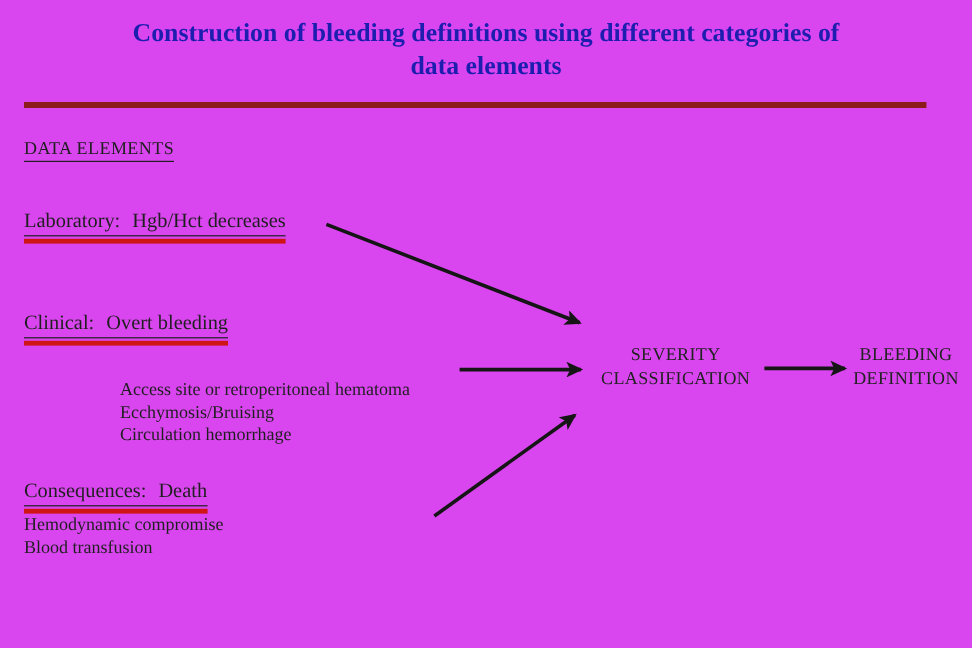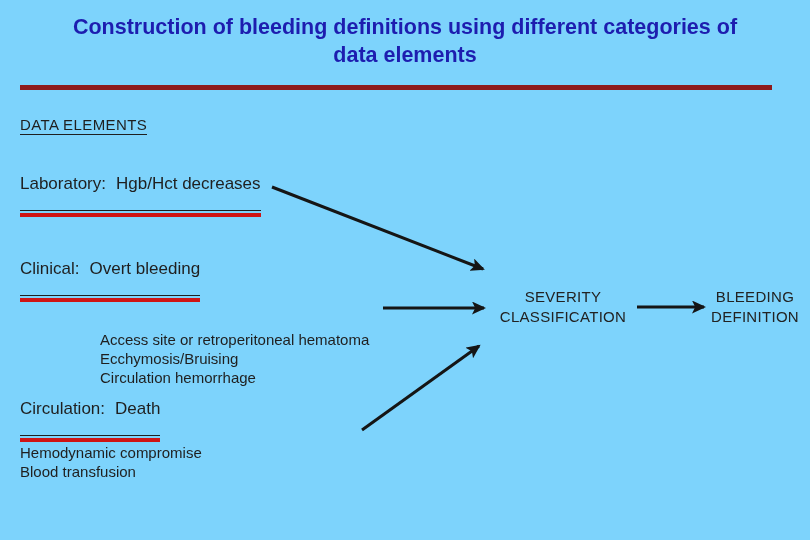--- a/index.html
+++ b/index.html
@@ -6,23 +6,23 @@
     --title-blue:#1d1daf;
     --rule-dark-red:#8e1b1b;
     --underline-red:#ce1414;
     --text-dark:#1f1f1f;
     --arrow-black:#151515;
   }
   html,body{margin:0;padding:0;background:#ffffff;}
   .slide{
     position:relative;
     width:810px;height:540px;
-    background:#7dd3fc;
+    background:#d946ef;
     overflow:hidden;
-    font-family:Liberation Sans, sans-serif;
+    font-family:Liberation Serif, serif;
     color:var(--text-dark);
   }
   .title{
     position:absolute;top:14px;left:0;width:100%;
     text-align:center;
     color:var(--title-blue);
     font-weight:bold;
     font-size:21.5px;
     line-height:1.3;
   }
@@ -39,21 +39,21 @@
     width:fit-content;
     border-bottom:1.5px solid var(--text-dark);
     padding-bottom:1px;
   }
   .cat{position:absolute;}
   .cat-head-wrap{width:fit-content;}
   .cat-head{
     font-size:17px;
     width:fit-content;
     border-bottom:1.5px solid var(--text-dark);
-    padding-bottom:16px;
+    padding-bottom:2px;
     white-space:nowrap;
   }
   .cat-term{margin-left:10px;}
   .redbar{
     height:4.5px;
     background:var(--underline-red);
     margin-top:1.5px;
   }
   .cat-items{margin-top:1px;}
   .cat-item{
@@ -118,21 +118,21 @@
     <div class="cat-items">
       <div class="cat-item">Access site or retroperitoneal hematoma</div>
       <div class="cat-item">Ecchymosis/Bruising</div>
       <div class="cat-item">Circulation hemorrhage</div>
     </div>
   </div>
 
   <div class="cat" id="cat-consequences" style="left:20px;top:399px;">
     <div class="cat-head-wrap">
       <div class="cat-head">
-        <span class="cat-label">Circulation:</span><span class="cat-term">Death</span>
+        <span class="cat-label">Consequences:</span><span class="cat-term">Death</span>
       </div>
       <div class="redbar"></div>
     </div>
     <div class="cat-items">
       <div class="cat-item">Hemodynamic compromise</div>
       <div class="cat-item">Blood transfusion</div>
     </div>
   </div>
 
   <svg class="arrows" width="810" height="540" viewBox="0 0 810 540">

